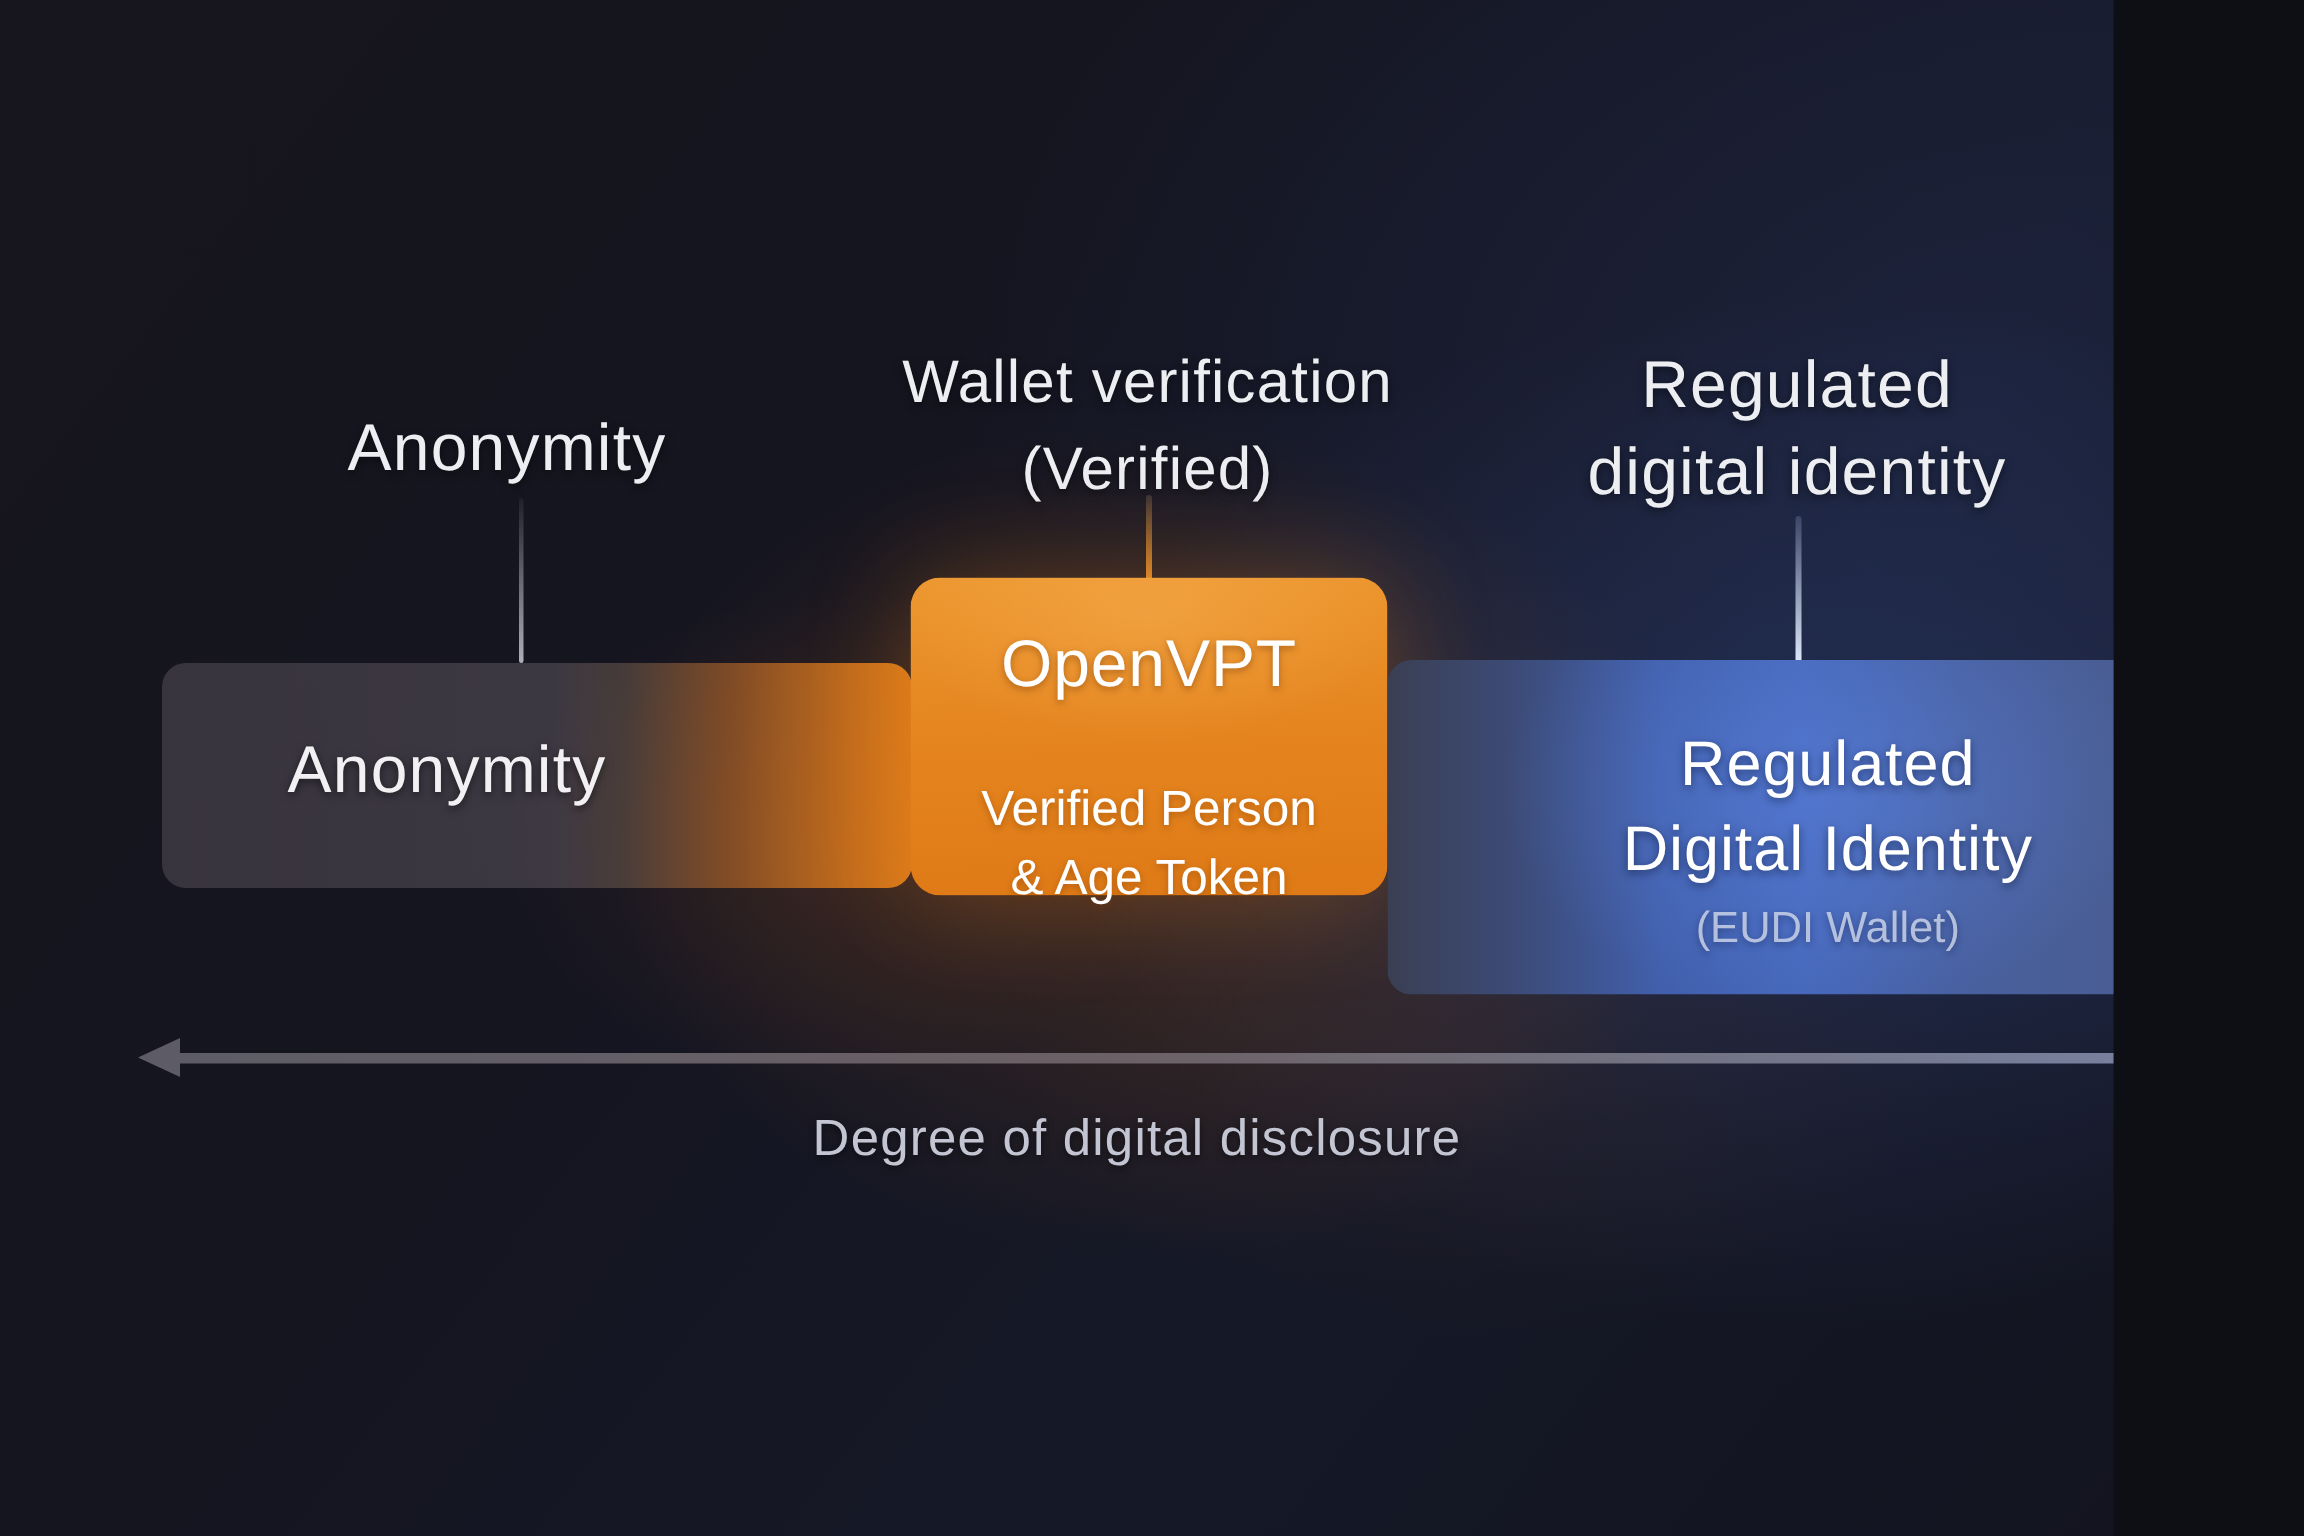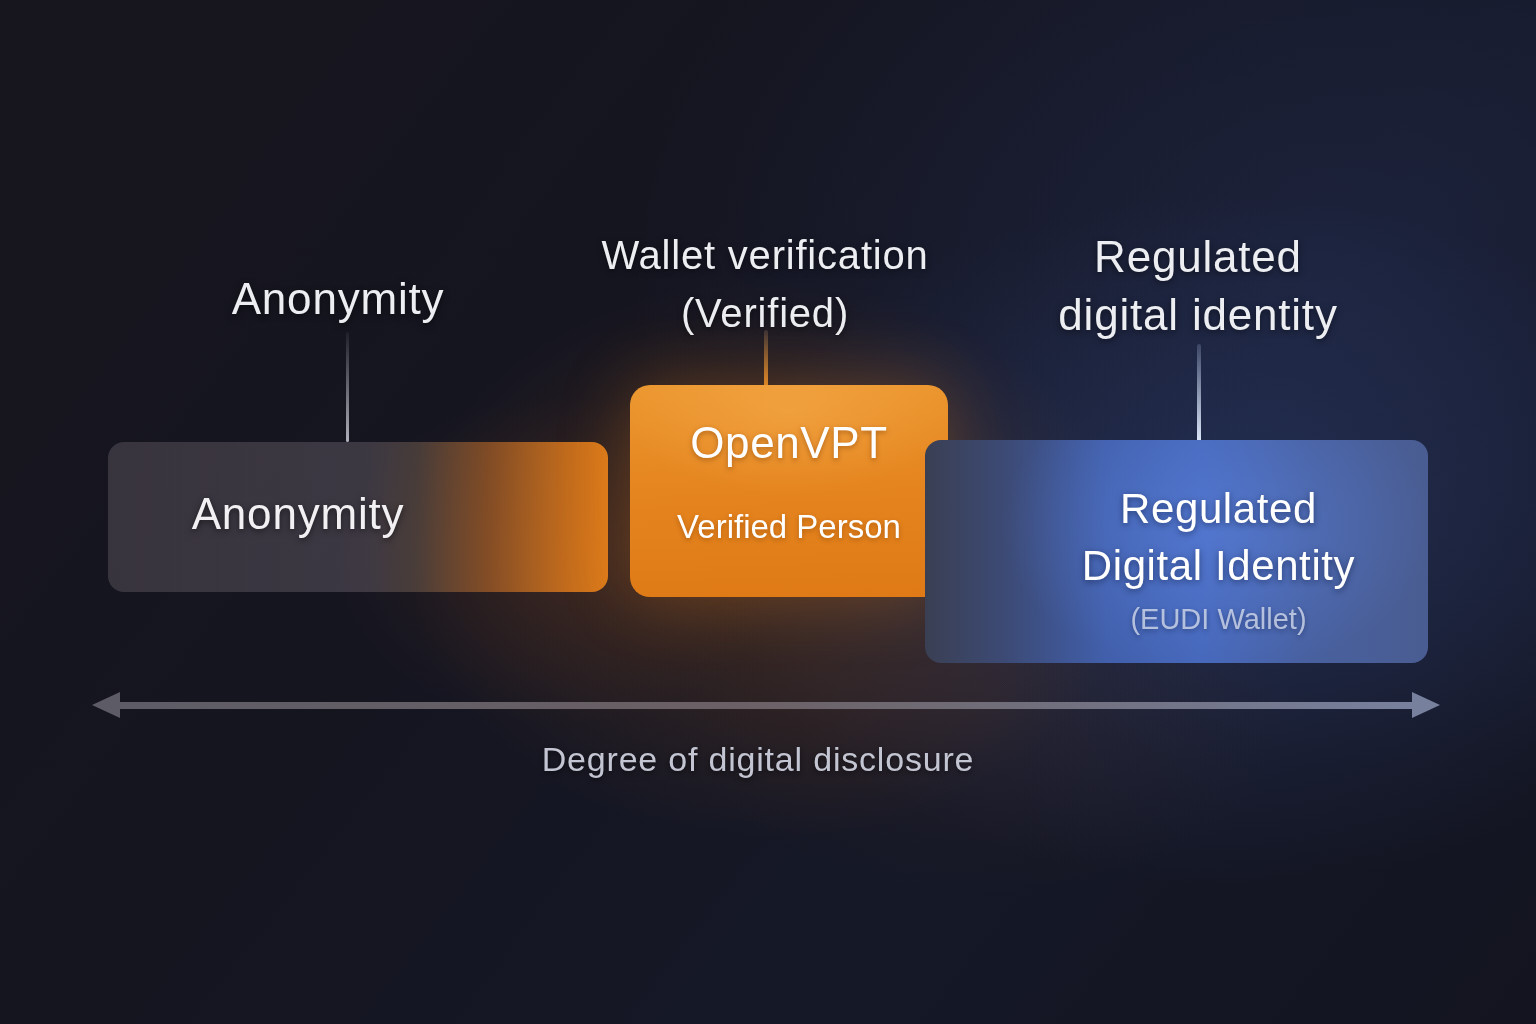--- a/index.html
+++ b/index.html
@@ -1,17 +1,17 @@
 <!DOCTYPE html>
 <html><head>
 <meta charset="utf-8">
 <style>
   html,body{margin:0;padding:0;background:#0e0e15;}
   .stage{
-    position:relative;width:1536px;height:1024px;overflow:hidden;
+    position:relative;width:1409px;height:1024px;overflow:hidden;
     font-family:"Liberation Sans",sans-serif;
     background:
       radial-gradient(520px 400px at 770px 560px, rgba(226,118,26,0.20), transparent 70%),
       radial-gradient(300px 220px at 560px 560px, rgba(205,100,30,0.12), transparent 75%),
       radial-gradient(420px 260px at 990px 700px, rgba(150,80,40,0.10), transparent 75%),
       radial-gradient(720px 480px at 1230px 540px, rgba(72,108,200,0.22), transparent 72%),
       radial-gradient(900px 650px at 1330px 260px, rgba(46,62,115,0.28), transparent 78%),
       linear-gradient(128deg,#17161e 0%, #151520 38%, #151827 68%, #131420 100%);
     text-decoration: underline;
   }
@@ -36,26 +36,26 @@
       rgba(128,104,86,0.46) 62%, rgba(176,100,40,0.66) 76%,
       rgba(214,118,28,0.88) 92%, rgba(226,126,26,0.96) 100%);
   }
   .bar-label{
     position:absolute;left:70px;top:47px;width:240px;text-align:center;
     color:#f2f0f2;font-size:44px;letter-spacing:0.8px;
     text-shadow:0 2px 6px rgba(0,0,0,0.55);
   }
   .box{position:absolute;box-sizing:border-box;color:#ffffff;text-align:center;}
   .box-orange{
-    left:630px;top:385px;width:318px;height:212px;border-radius:20px;
+    left:607px;top:385px;width:318px;height:212px;border-radius:20px;
     background:
       radial-gradient(240px 120px at 50% 12%, rgba(255,196,110,0.28), transparent 70%),
       linear-gradient(178deg,#ec9730 0%, #e5851f 48%, #df7a16 100%);
     box-shadow:0 0 70px rgba(228,128,30,0.30);
-    display:flex;flex-direction:column;align-items:center;padding-top:33px;
+    display:flex;flex-direction:column;align-items:center;padding-top:33px;gap:12px;
   }
   .box-orange .box-title{font-size:44px;letter-spacing:0.6px;text-shadow:0 2px 5px rgba(120,55,5,0.5);}
   .box-orange .box-sub{margin-top:36px;font-size:33px;line-height:46px;text-shadow:0 2px 5px rgba(120,55,5,0.45);}
   .box-blue{
     left:925px;top:440px;width:503px;height:223px;border-radius:16px;
     background:
       radial-gradient(300px 210px at 58% 38%, rgba(94,134,228,0.50), transparent 72%),
       linear-gradient(90deg,#3a3f53 0%, #3c4a75 16%, #415fab 36%, #4667ba 55%, #48609f 76%, #4a5d92 100%);
     display:flex;flex-direction:column;align-items:center;padding:40px 0 0 84px;
   }
@@ -95,20 +95,21 @@
   <div class="connector conn-reg"></div>
 
   <div class="bar">
     <div class="bar-label">Anonymity</div>
   </div>
 
   <div class="box box-orange">
     <div class="box-title">OpenVPT</div>
     <div class="box-sub">
       <div>Verified Person</div>
+      <div>&amp; Age Token</div>
     </div>
   </div>
 
   <div class="box box-blue">
     <div class="box-title">
       <div>Regulated</div>
       <div>Digital Identity</div>
     </div>
     <div class="box-sub">(EUDI Wallet)</div>
   </div>

